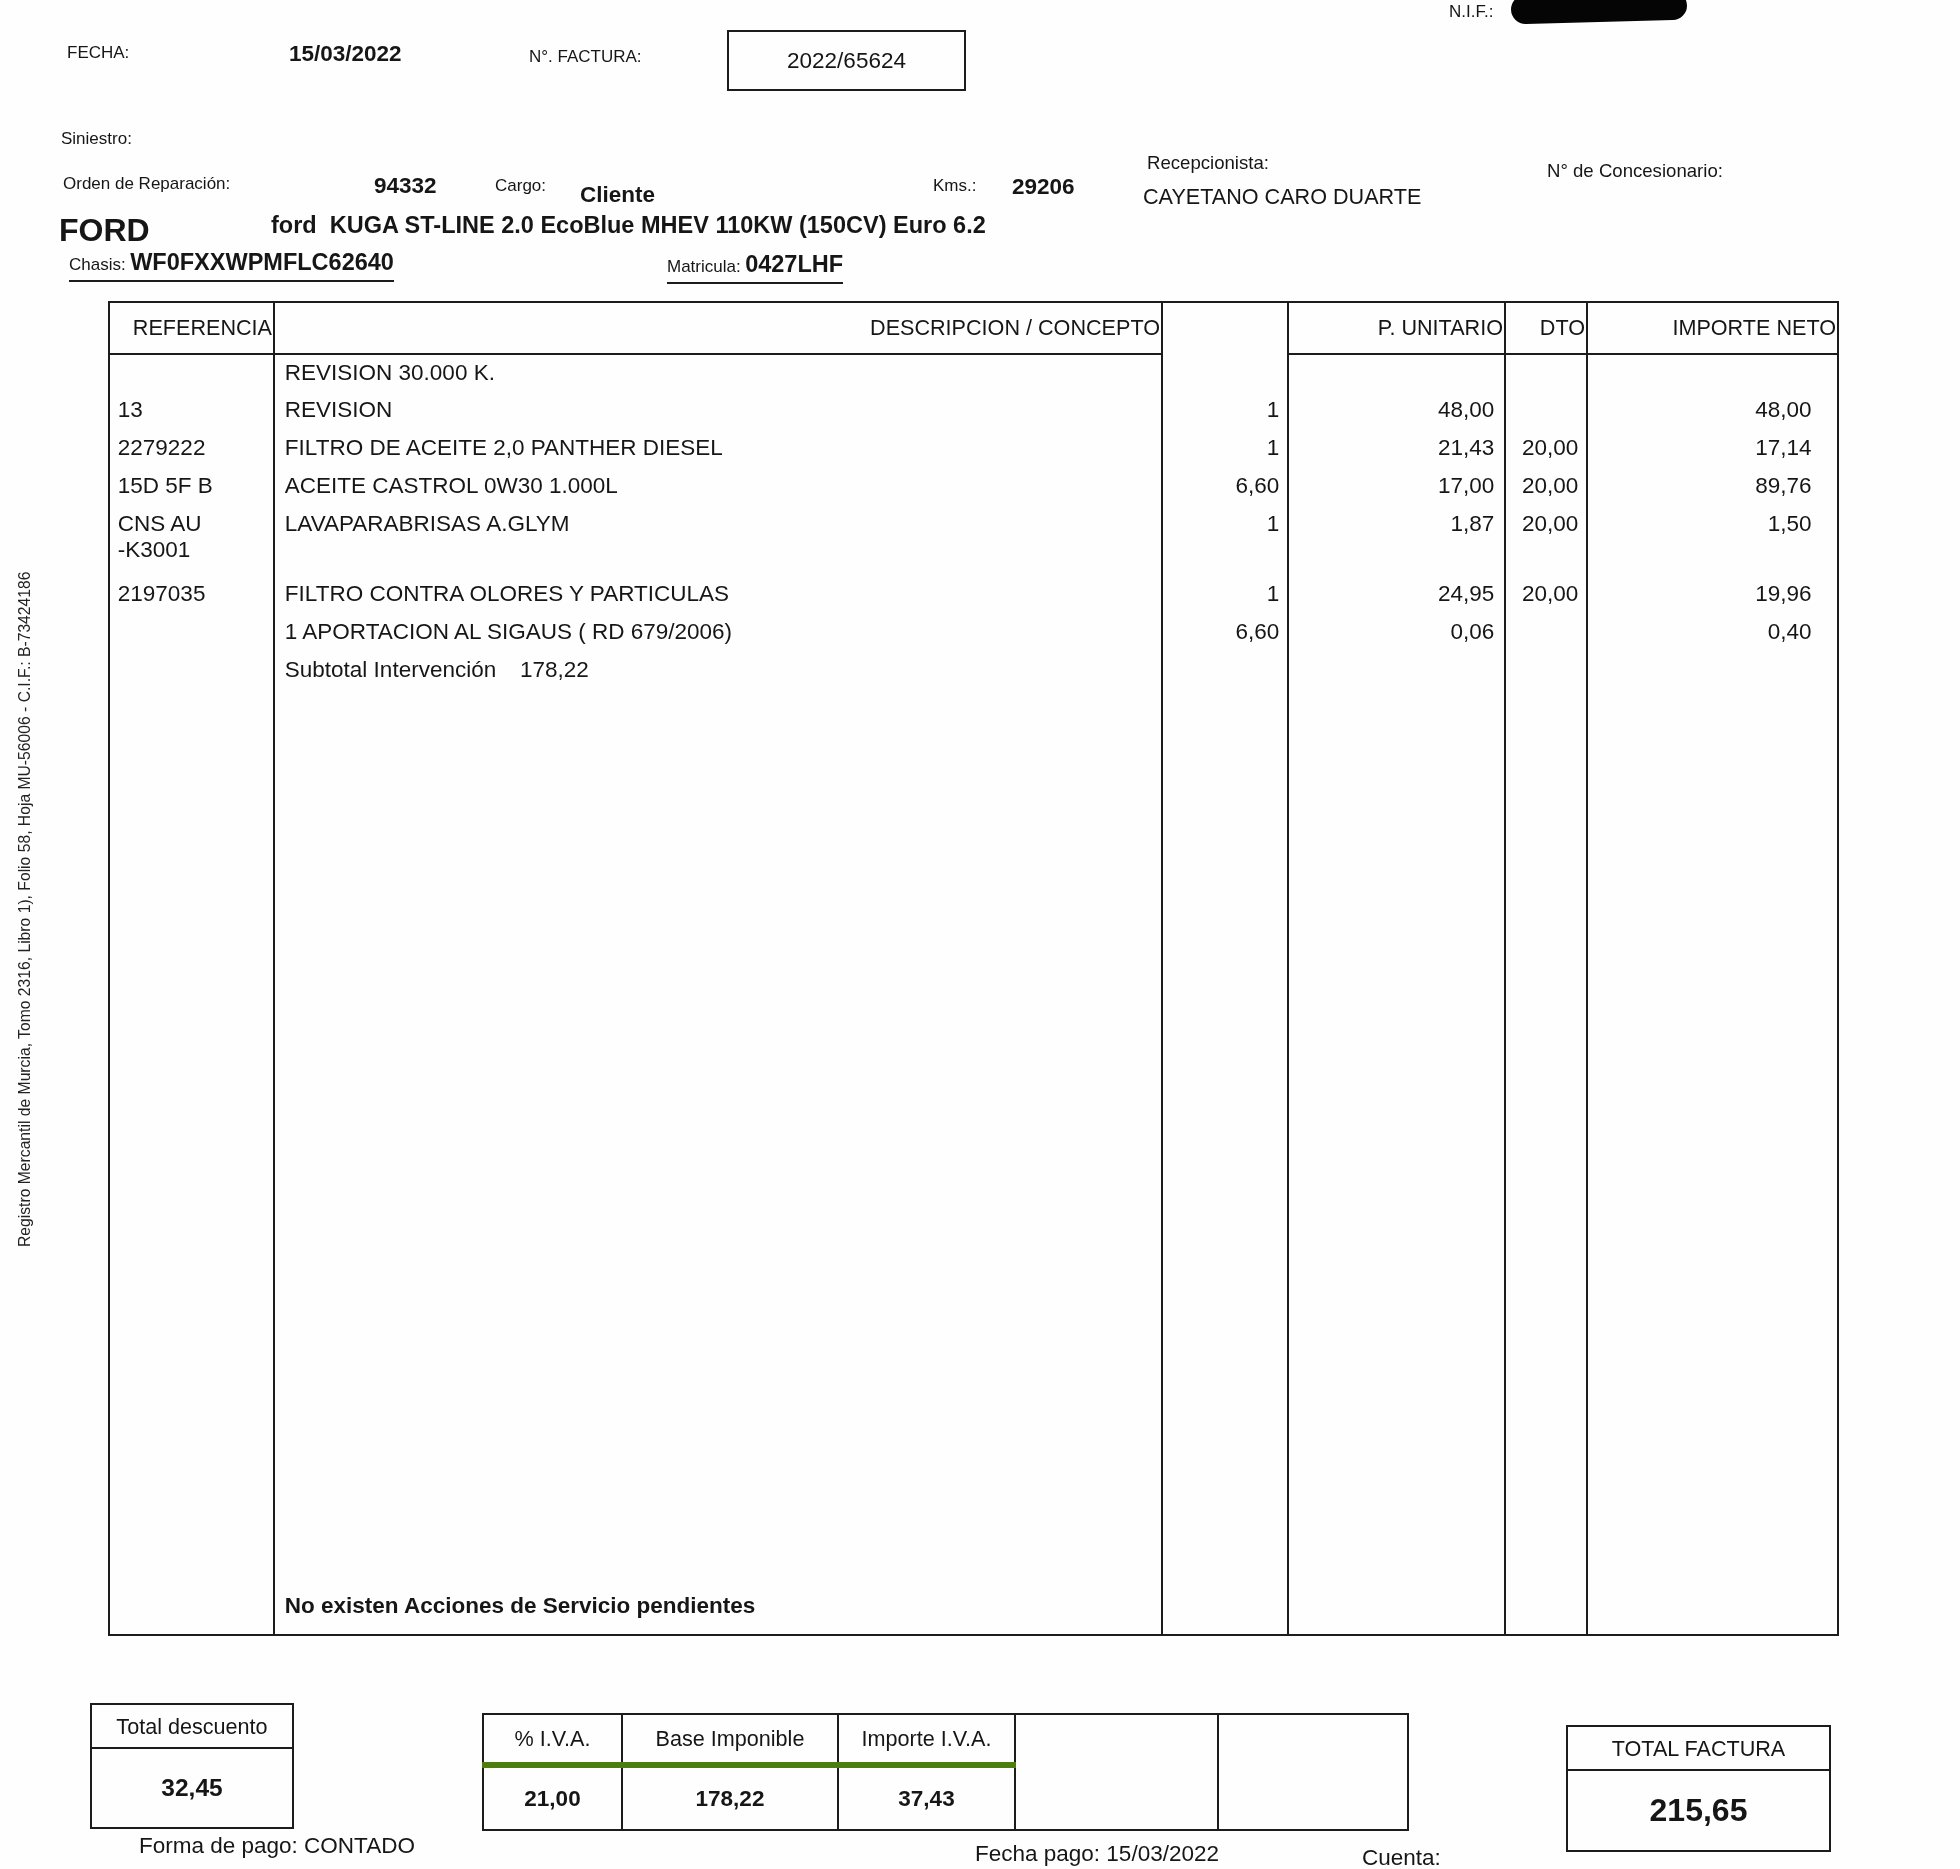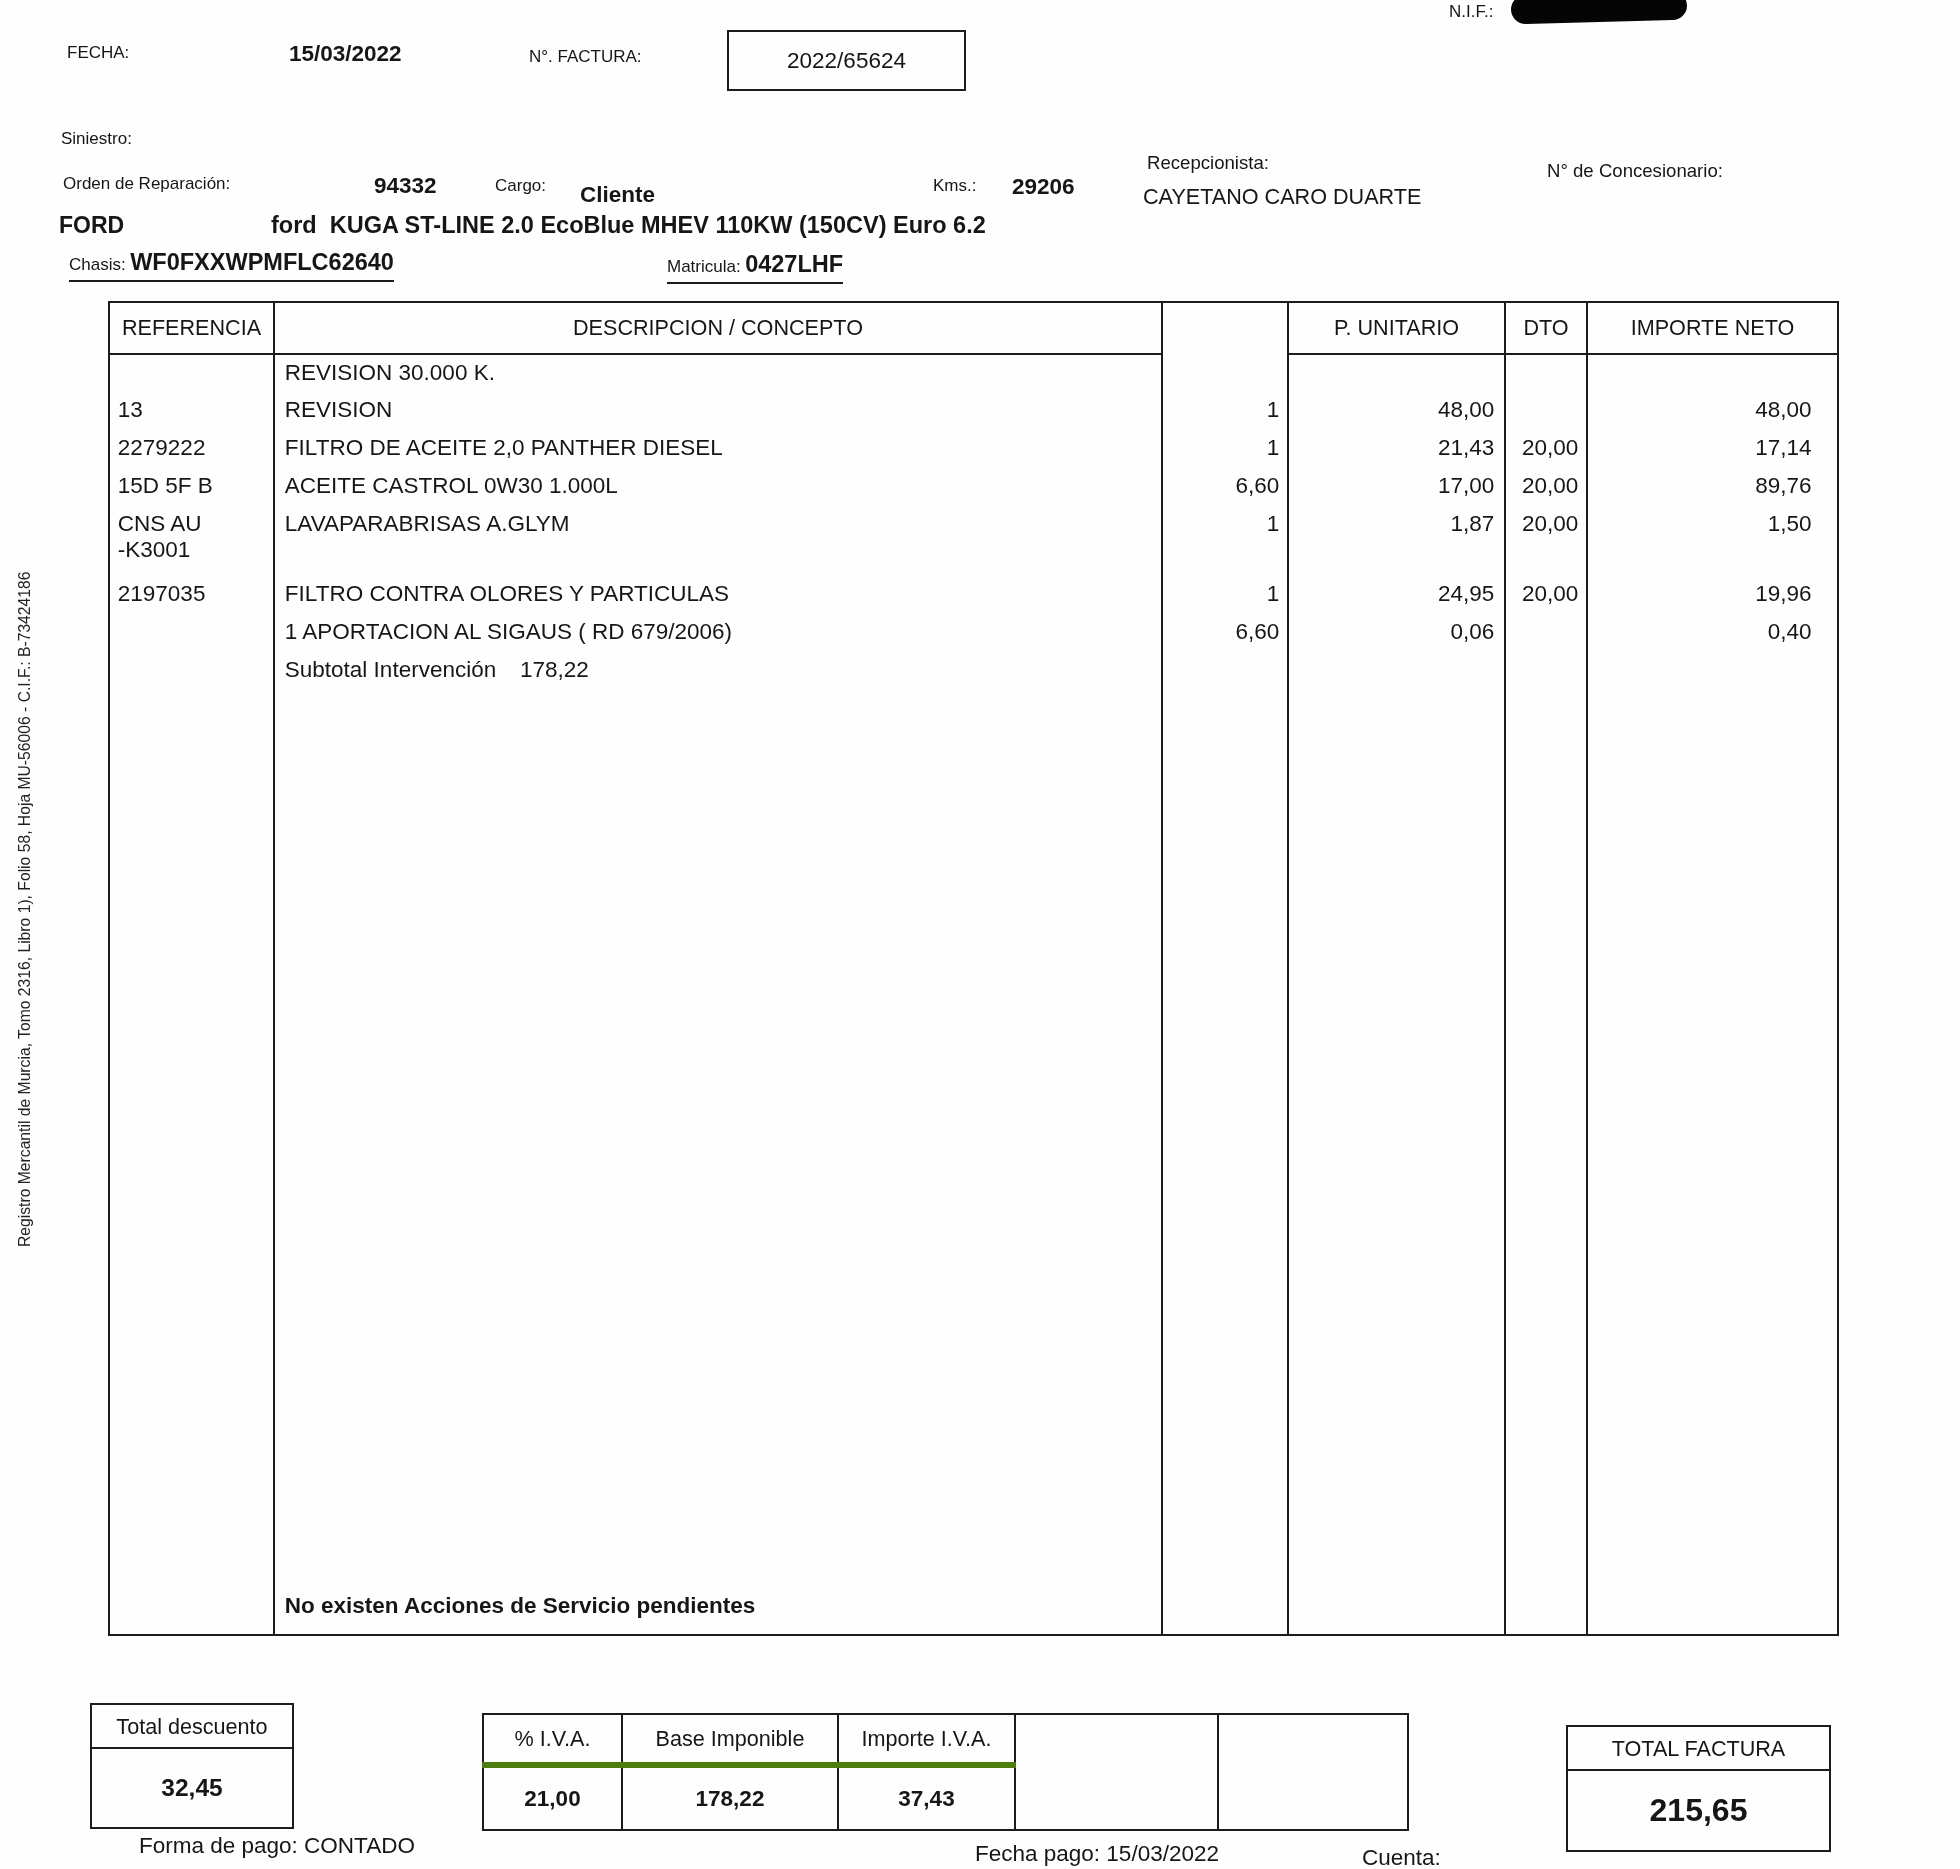--- a/index.html
+++ b/index.html
@@ -43,21 +43,21 @@
 
   
   table.items {
     position: absolute; left: 108px; top: 301px;
     width: 1729px; height: 1335px;
     border-collapse: collapse; table-layout: fixed;
     border: 2.9px solid #1c1c1c;
     font-size: 22.5px;
   }
   table.items th {
-    font-weight: normal; font-size: 21.6px; text-align: center;
+    font-weight: normal; font-size: 21.6px; text-align: right;
     vertical-align: middle;
     border-bottom: 2px solid #1c1c1c;
   }
   table.items th.nobb { border-bottom: none; }
   table.items td { vertical-align: top; padding-top: 4.9px; }
   .vline { border-right: 2px solid #1c1c1c; }
   td.ref  { padding-left: 7.8px; white-space: pre-line; }
   td.desc { padding-left: 9.8px; padding-right: 7.8px; }
   td.qty  { text-align: right; padding-right: 7.8px; }
   td.unit { text-align: right; padding-right: 9.8px; }
@@ -110,21 +110,21 @@
 <span class="abs lbl" style="left:63px; top:174px;">Orden de Reparación:</span>
 <span class="abs val" style="left:374px; top:173px;">94332</span>
 <span class="abs lbl" style="left:495px; top:176px;">Cargo:</span>
 <span class="abs val" style="left:580px; top:182px;">Cliente</span>
 <span class="abs lbl" style="left:933px; top:176px;">Kms.:</span>
 <span class="abs val" style="left:1012px; top:174px;">29206</span>
 <span class="abs small" style="left:1147px; top:152px;">Recepcionista:</span>
 <span class="abs" style="left:1143px; top:184px; font-size:21.6px;">CAYETANO CARO DUARTE</span>
 <span class="abs small" style="left:1547px; top:160px;">N° de Concesionario:</span>
 
-<span class="abs b" style="left:59px; top:212px; font-size:23px;">FORD</span>
+<span class="abs b" style="left:59px; top:212px; font-size:32px;">FORD</span>
 <span class="abs b" style="left:271px; top:212px; font-size:23.5px; white-space:pre;">ford  KUGA ST-LINE 2.0 EcoBlue MHEV 110KW (150CV) Euro 6.2</span>
 
 <div class="abs" style="left:69px; top:249px;">
   <span class="uline">
     <span class="lbl">Chasis:</span>
     <span class="b" style="font-size:23.5px;">WF0FXXWPMFLC62640</span>
   </span>
 </div>
 <div class="abs" style="left:667px; top:251px;">
   <span class="uline">

